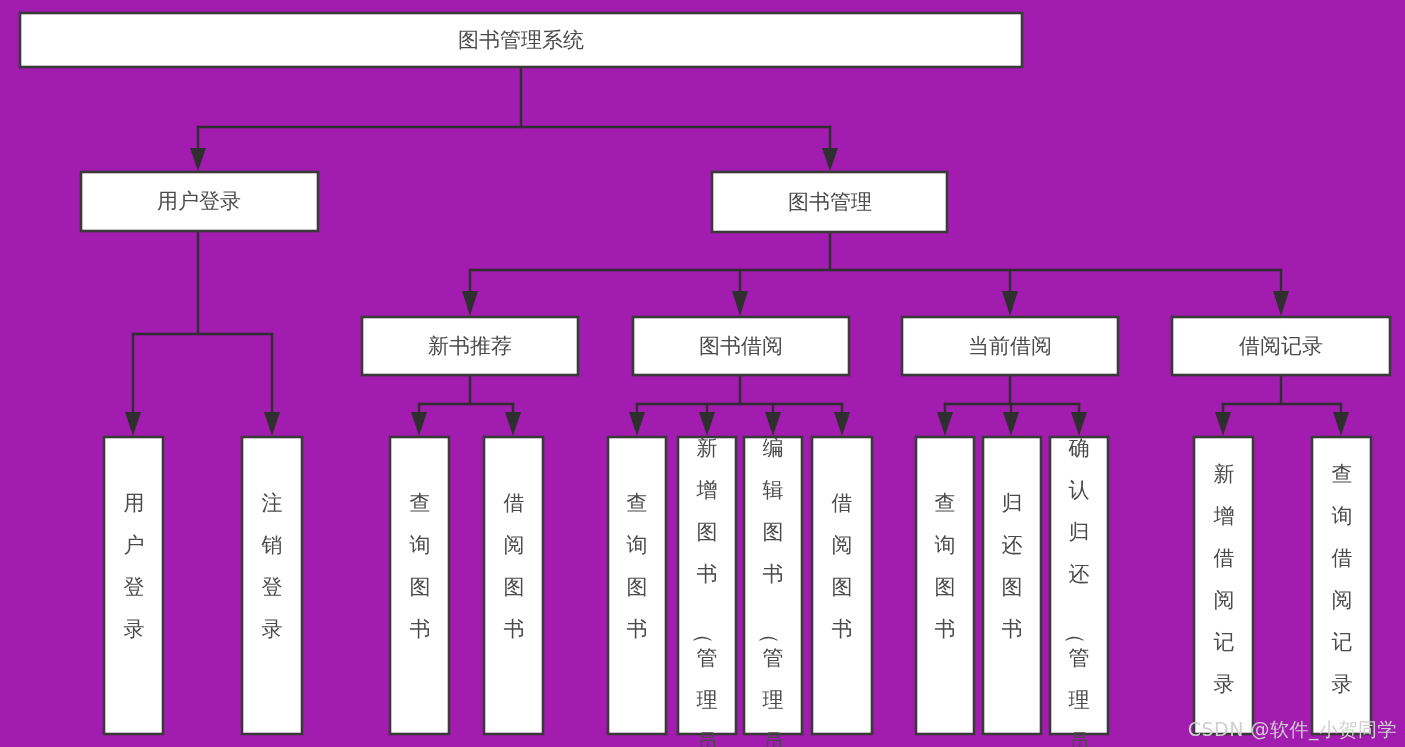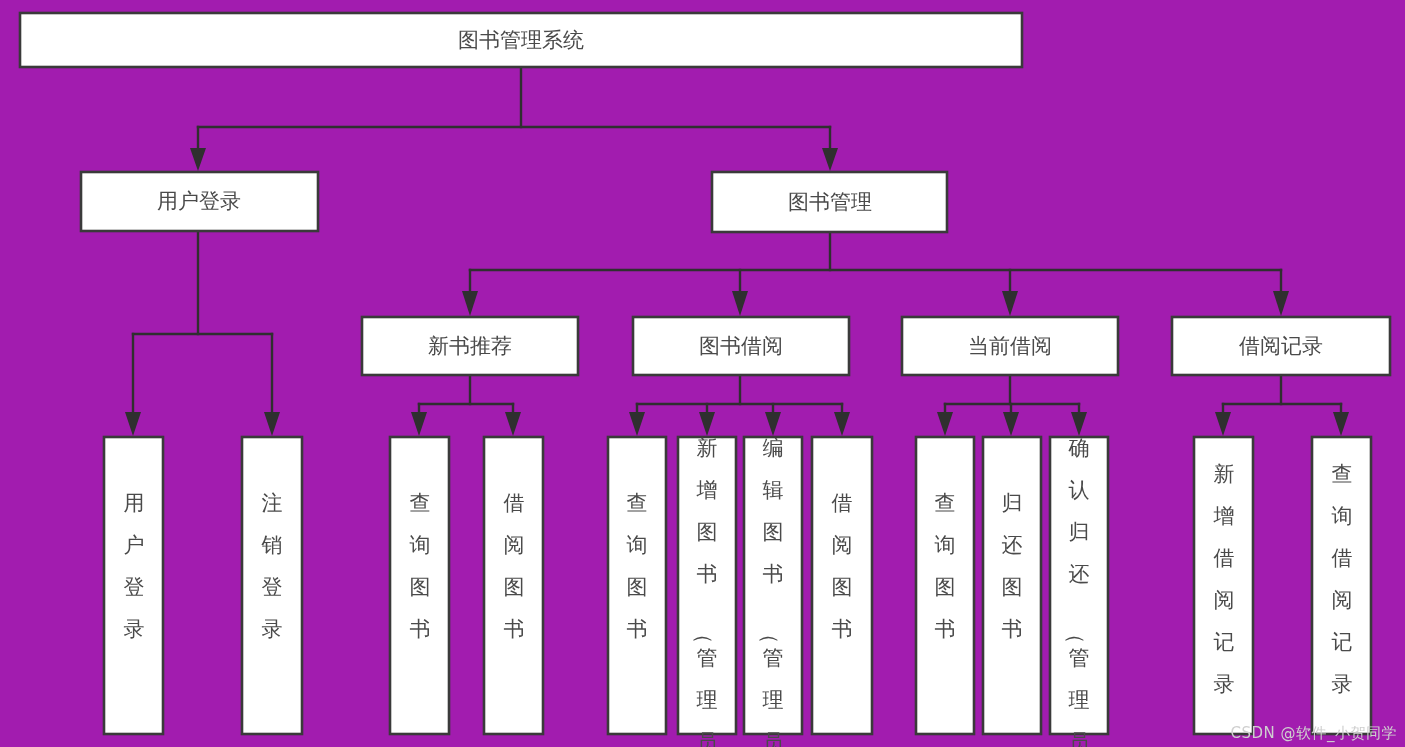--- a/index.html
+++ b/index.html
@@ -50,21 +50,21 @@
   }
   .arrow-head {
     fill: #2f2f2f;
     stroke: none;
   }
   .watermark {
     position: absolute;
     right: 8px;
     bottom: 4px;
     color: #cfcfcf;
-    font-size: 15px;
+    font-size: 19px;
     font-family: "DejaVu Sans", "Liberation Sans", sans-serif;
     white-space: nowrap;
     letter-spacing: 0.5px;
   }
 </style>
 </head>
 <body>
 
 <div id="stage">
 

